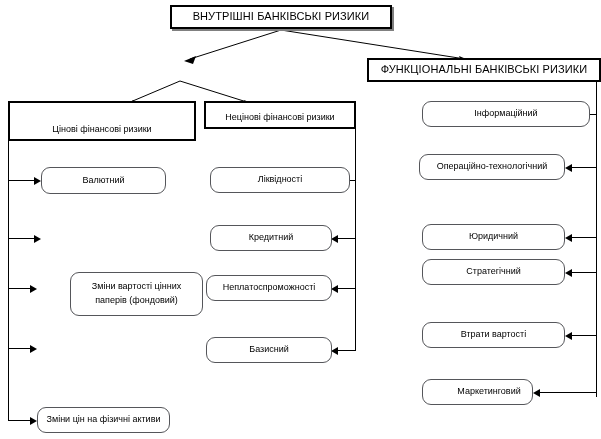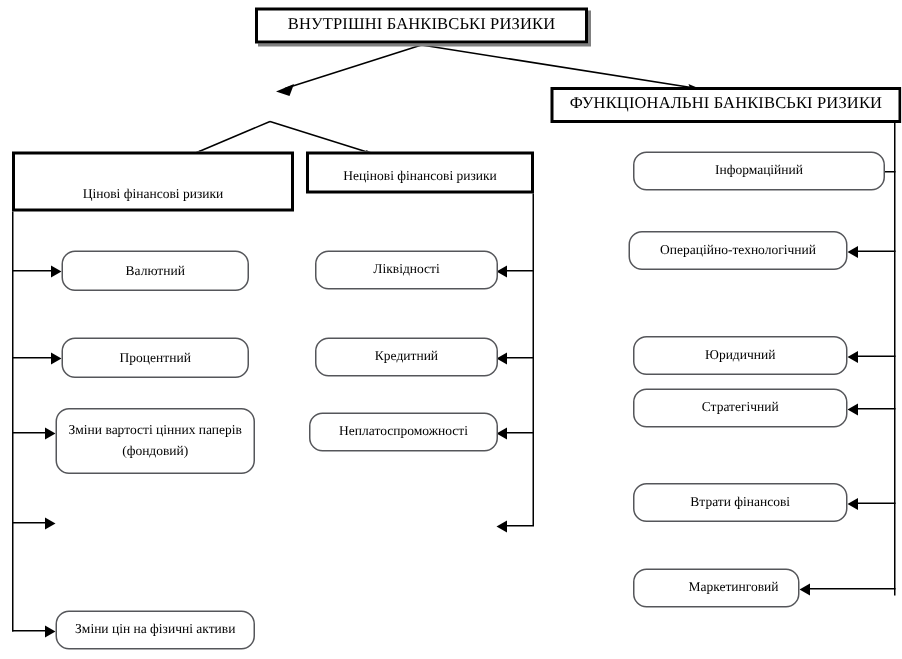--- a/index.html
+++ b/index.html
@@ -6,21 +6,21 @@
   html, body {
     margin: 0;
     padding: 0;
     background: #ffffff;
   }
   #diagram-root {
     position: relative;
     width: 601px;
     height: 439px;
     background: #ffffff;
-    font-family: Liberation Serif, serif;
+    font-family: Liberation Sans, sans-serif;
     overflow: hidden;
   }
   .node {
     position: absolute;
     box-sizing: border-box;
     display: flex;
     align-items: center;
     justify-content: center;
     text-align: center;
     color: #000000;
@@ -46,20 +46,21 @@
   }
   
   .leaf-node {
     border: 1px solid #55565a;
     border-radius: 9px;
     font-size: 9px;
     padding: 0 5px;
   }
   .leaf-node.two-line {
     line-height: 1.55;
+    margin-left: 33px;
   }
   
   .vline, .hline {
     position: absolute;
     background: #000000;
   }
   .vline { width: 1px; }
   .hline { height: 1px; }
   svg.edges {
     position: absolute;
@@ -160,39 +161,39 @@
 
 
   <div class="node header-node" style="left:367px; top:58px; width:234px; height:24px;">ФУНКЦІОНАЛЬНІ БАНКІВСЬКІ РИЗИКИ</div>
 
   <div class="node group-node shadowed" style="left:8px; top:101px; width:188px; height:40px;">Цінові фінансові ризики</div>
 
   <div class="node group-node shadowed" style="left:204px; top:101px; width:152px; height:28px;">Нецінові фінансові ризики</div>
 
   <div class="node leaf-node" style="left:41px; top:167px; width:125px; height:27px;text-align:center;">Валютний</div>
 
-  <div class="node leaf-node" style="left:41px; top:225px; width:125px; height:27px;">Процентний</div>
 
   <div class="node leaf-node two-line" style="left:37px; top:272px; width:133px; height:44px;">Зміни вартості цінних паперів (фондовий)</div>
 
 
   <div class="node leaf-node" style="left:37px; top:407px; width:133px; height:26px;">Зміни цін на фізичні активи</div>
 
-  <div class="node leaf-node" style="left:210px; top:167px; width:122px; height:26px;">Ліквідності</div>
+  <div class="node leaf-node" style="left:210px; top:167px; width:140px; height:26px;">Ліквідності</div>
 
   <div class="node leaf-node" style="left:206px; top:275px; width:126px; height:26px;">Неплатоспроможності</div>
 
   <div class="node leaf-node" style="left:210px; top:225px; width:122px; height:26px;">Кредитний</div>
 
+  <div class="node leaf-node" style="left:206px; top:337px; width:126px; height:26px;">Базисний</div>
 
   <div class="node leaf-node" style="left:422px; top:101px; width:168px; height:26px;">Інформаційний</div>
 
   <div class="node leaf-node" style="left:419px; top:154px; width:146px; height:26px;">Операційно-технологічний</div>
 
   <div class="node leaf-node" style="left:422px; top:224px; width:143px; height:26px;">Юридичний</div>
 
   <div class="node leaf-node" style="left:422px; top:259px; width:143px; height:26px;">Стратегічний</div>
 
-  <div class="node leaf-node" style="left:422px; top:322px; width:143px; height:26px;">Втрати фінансові</div>
+  <div class="node leaf-node" style="left:422px; top:322px; width:143px; height:26px;">Втрати вартості</div>
 
   <div class="node leaf-node" style="left:422px; top:379px; width:111px; height:26px;padding-left:28px;">Маркетинговий</div>
 
 </div>
 
 </body></html>

